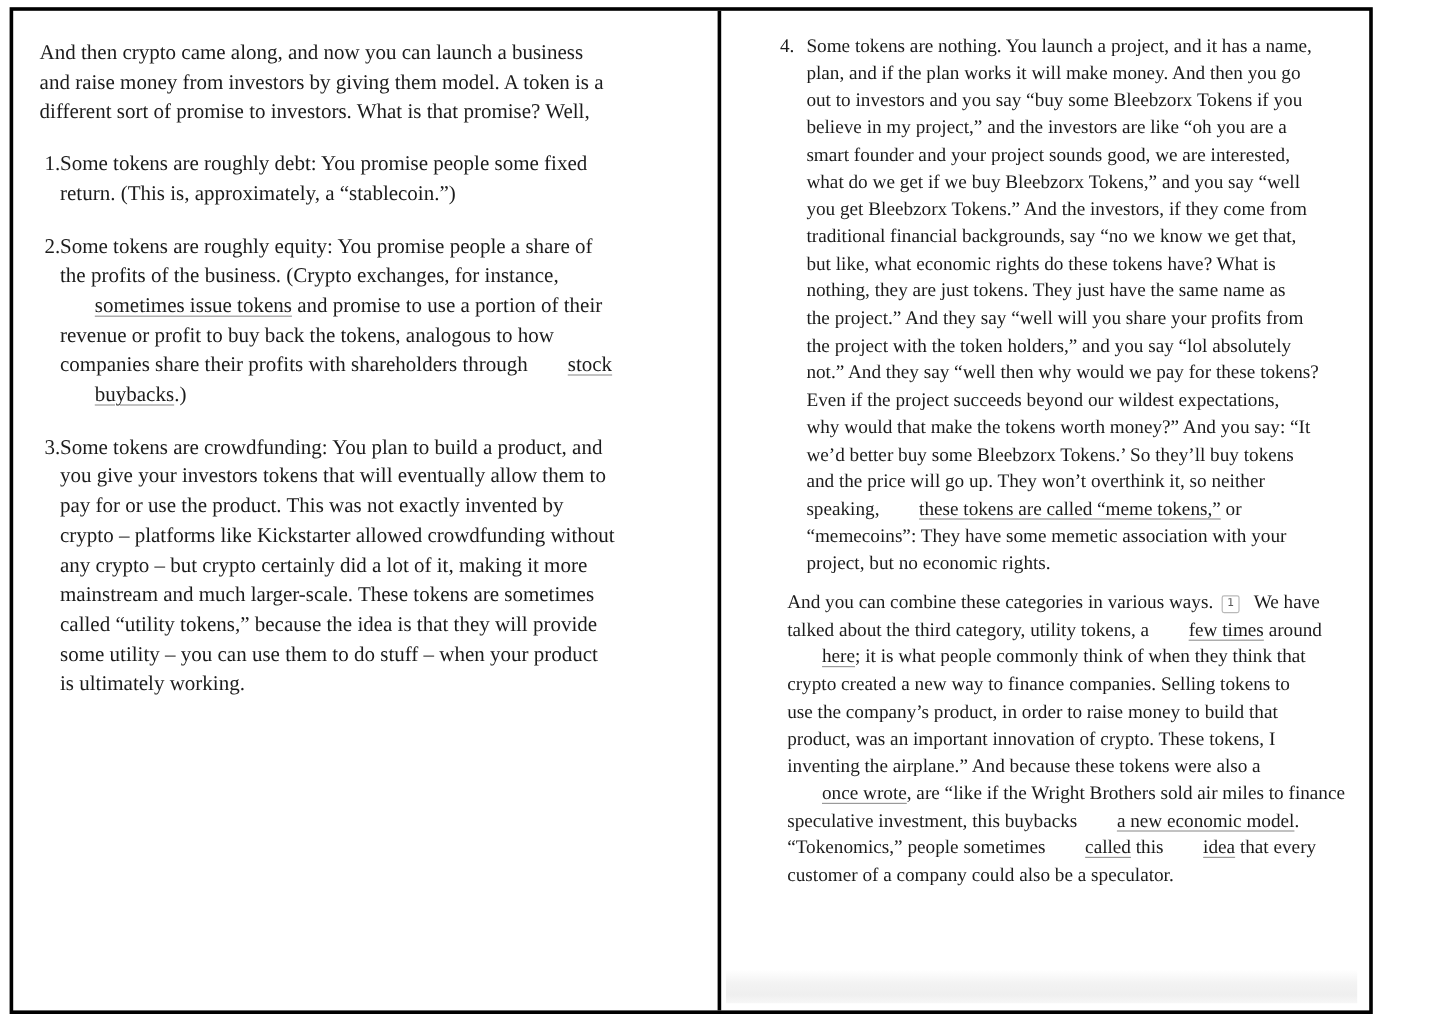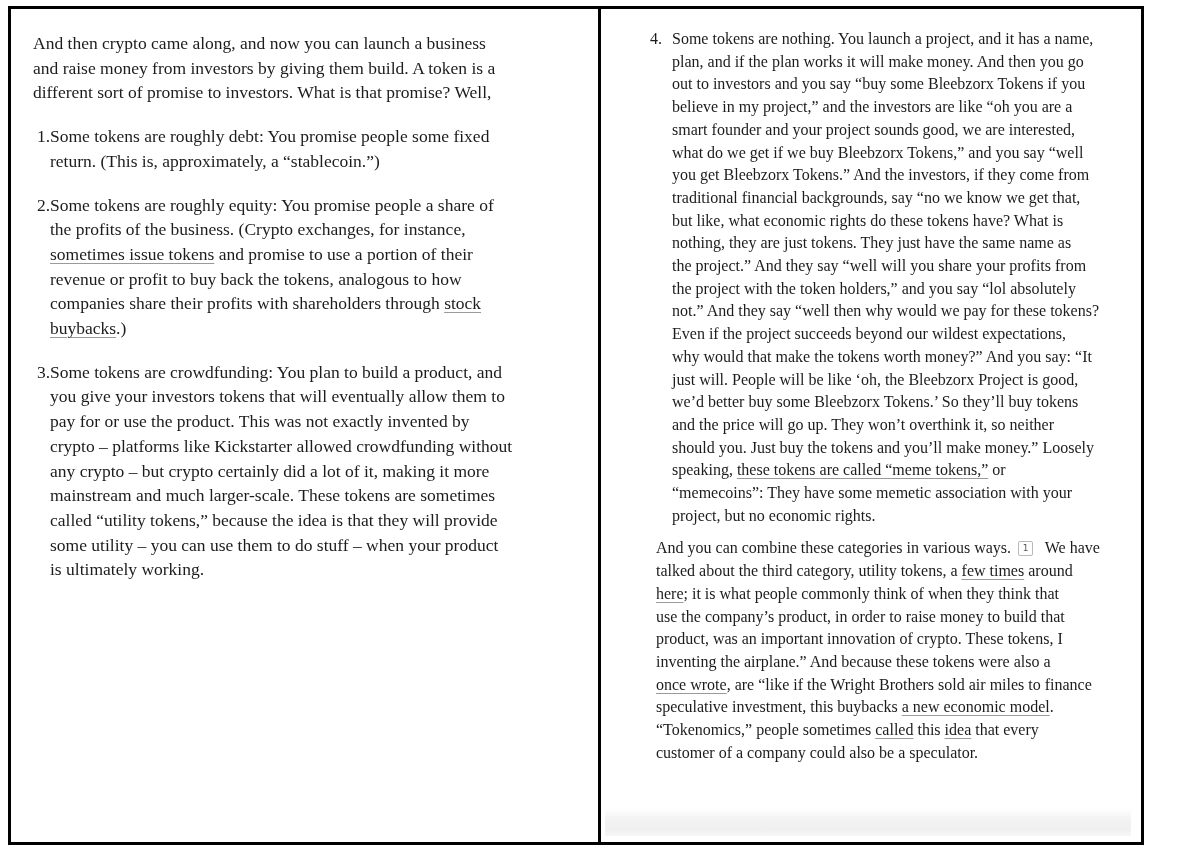--- a/index.html
+++ b/index.html
@@ -40,20 +40,21 @@
   .panel-right .li{padding-left:22px;}
   .panel-right .li .num{left:0;}
   .tl{white-space:pre;}
   .it{}
   .lnk{
     text-decoration:underline;
     text-decoration-color:var(--underline);
     text-decoration-thickness:1px;
     text-underline-offset:3px;
     cursor:pointer;
+    margin-left:29px;
   }
   .fnbox{
     display:inline-block;width:13px;height:13px;line-height:12px;
     font-family:"DejaVu Sans","Liberation Sans",sans-serif;
     font-size:9px;text-align:center;vertical-align:2px;
     border:1px solid var(--fnborder);border-radius:2px;
     color:#555;background:#fff;margin:0 4px 0 3px;cursor:pointer;
   }
   .preview-band{
     position:absolute;left:4px;right:10px;bottom:6px;height:28px;z-index:0;
@@ -61,21 +62,21 @@
   }
 </style>
 </head>
 <body>
 
 <div class="frame">
 
   <section class="panel panel-left">
     <div class="block para">
         <div class="tl"><span>And then crypto came along, and now you can launch a business</span></div>
-        <div class="tl"><span>and raise money from investors by giving them </span><span class="it">build</span><span>. A token is a</span></div>
+        <div class="tl"><span>and raise money from investors by giving them </span><span class="it">model</span><span>. A token is a</span></div>
         <div class="tl"><span>different sort of promise to investors. What is that promise? Well,</span></div>
       </div>
 
     <div class="block li">
       <span class="num">1.</span>
       <div>
           <div class="tl"><span>Some tokens are roughly debt: You promise people some fixed</span></div>
           <div class="tl"><span>return. (This is, approximately, a “stablecoin.”)</span></div>
         </div>
     </div>
@@ -123,34 +124,33 @@
             <div class="tl"><span>what do we get if we buy Bleebzorx Tokens,” and you say “well</span></div>
             <div class="tl"><span>you get Bleebzorx Tokens.” And the investors, if they come from</span></div>
             <div class="tl"><span>traditional financial backgrounds, say “no we know we get that,</span></div>
             <div class="tl"><span>but like, what economic rights do these tokens have? What is</span></div>
             <div class="tl"><span>nothing, they are just tokens. They just have the same </span><span class="it">name</span><span> as</span></div>
             <div class="tl"><span>the project.” And they say “well will you share your profits from</span></div>
             <div class="tl"><span>the project with the token holders,” and you say “lol absolutely</span></div>
             <div class="tl"><span>not.” And they say “well then why would we pay for these tokens?</span></div>
             <div class="tl"><span>Even if the project succeeds beyond our wildest expectations,</span></div>
             <div class="tl"><span>why would that make the tokens worth money?” And you say: “It</span></div>
-            <div class="tl"><span>just </span><span class="it">will</span><span>. People will be like ‘oh, the Bleebzorx Project is good,</span></div>
             <div class="tl"><span>we’d better buy some Bleebzorx Tokens.’ So they’ll buy tokens</span></div>
             <div class="tl"><span>and the price will go up. They won’t overthink it, so neither</span></div>
-            <div class="tl"><span>should you. Just buy the tokens and you’ll make money.” Loosely</span></div>
             <div class="tl"><span>speaking, </span><span class="lnk">these tokens are called “meme tokens,”</span><span> or</span></div>
             <div class="tl"><span>“memecoins”: They have some memetic association with your</span></div>
             <div class="tl"><span>project, but no economic rights.</span></div>
           </div>
       </div>
 
       <div class="block para">
           <div class="tl"><span>And you can combine these categories in various ways. </span><span class="fnbox">1</span><span>  We have</span></div>
           <div class="tl"><span>talked about the third category, utility tokens, a </span><span class="lnk">few times</span><span> around</span></div>
           <div class="tl"><span class="lnk">here</span><span>; it is what people commonly think of when they think that</span></div>
+          <div class="tl"><span>crypto created a new way to finance companies. Selling tokens to</span></div>
           <div class="tl"><span>use the company’s product, in order to raise money to build that</span></div>
           <div class="tl"><span>product, was an important innovation of crypto. These tokens, I</span></div>
           <div class="tl"><span>inventing the airplane.” And because these tokens were also a</span></div>
           <div class="tl"><span class="lnk">once wrote</span><span>, are “like if the Wright Brothers sold air miles to finance</span></div>
           <div class="tl"><span>speculative investment, this buybacks </span><span class="lnk">a new economic model</span><span>.</span></div>
           <div class="tl"><span>“Tokenomics,” people sometimes </span><span class="lnk">called</span><span> this </span><span class="lnk">idea</span><span> that every</span></div>
           <div class="tl"><span>customer of a company could also be a speculator.</span></div>
         </div>
 
     </div>

